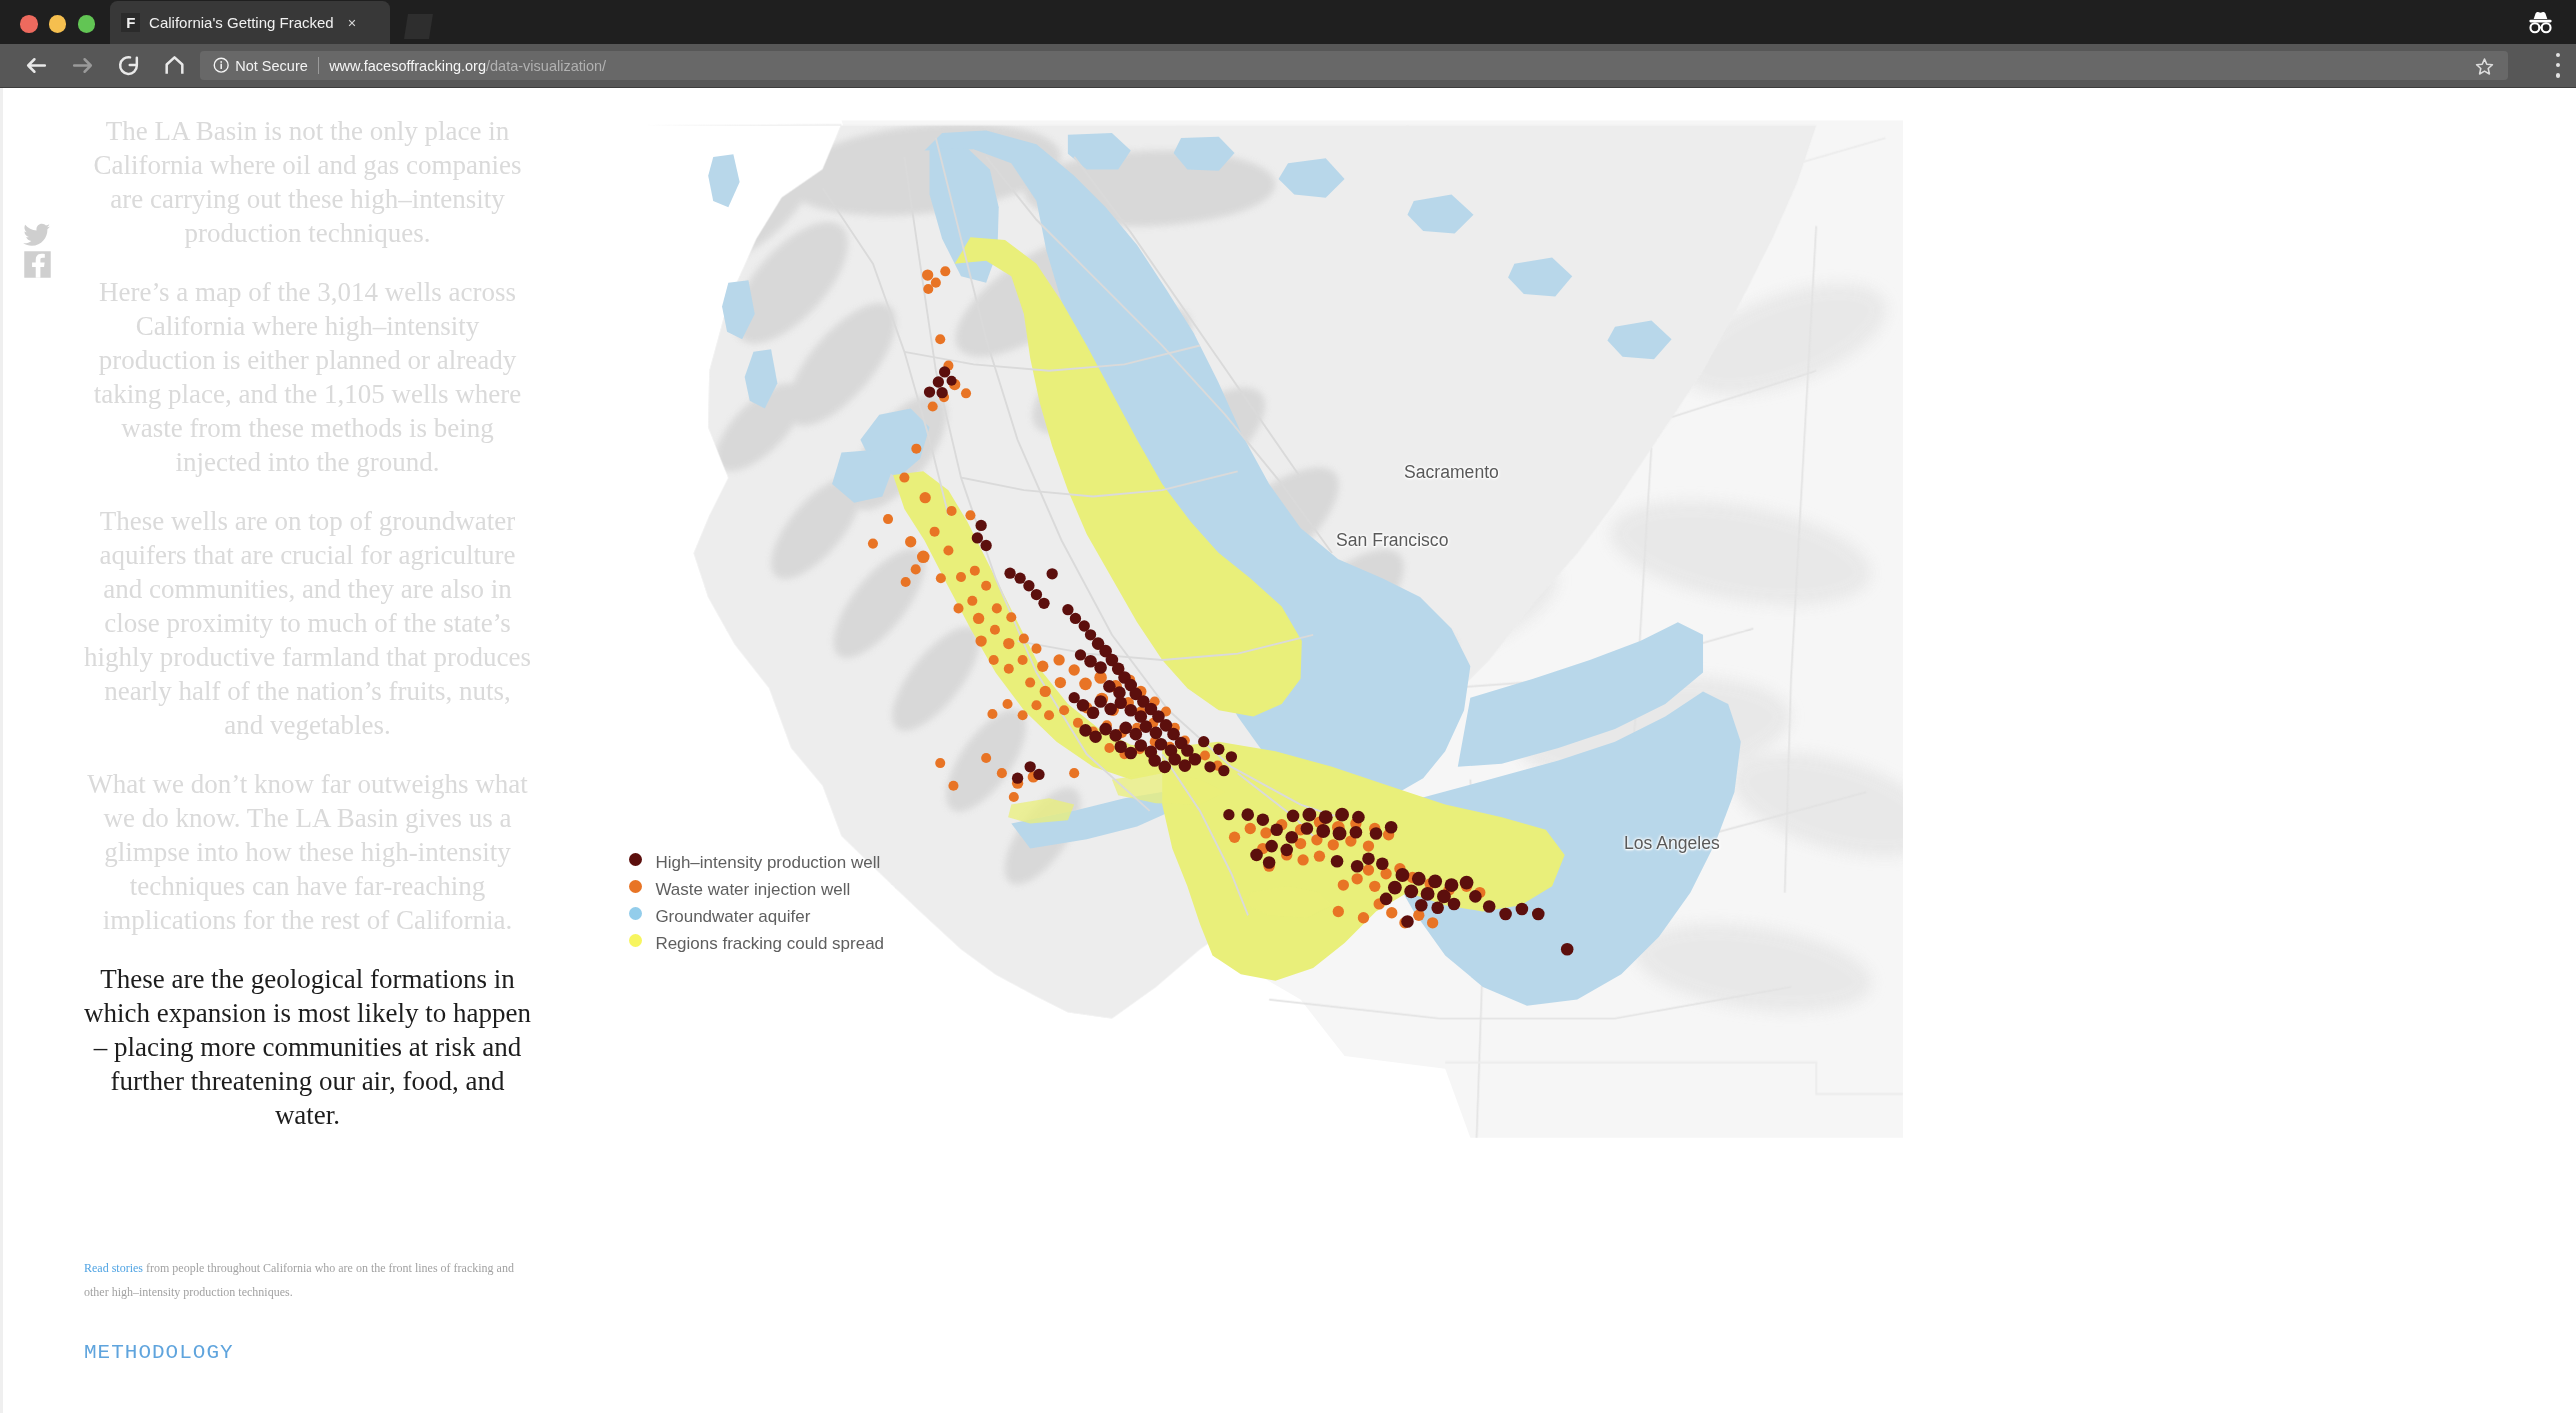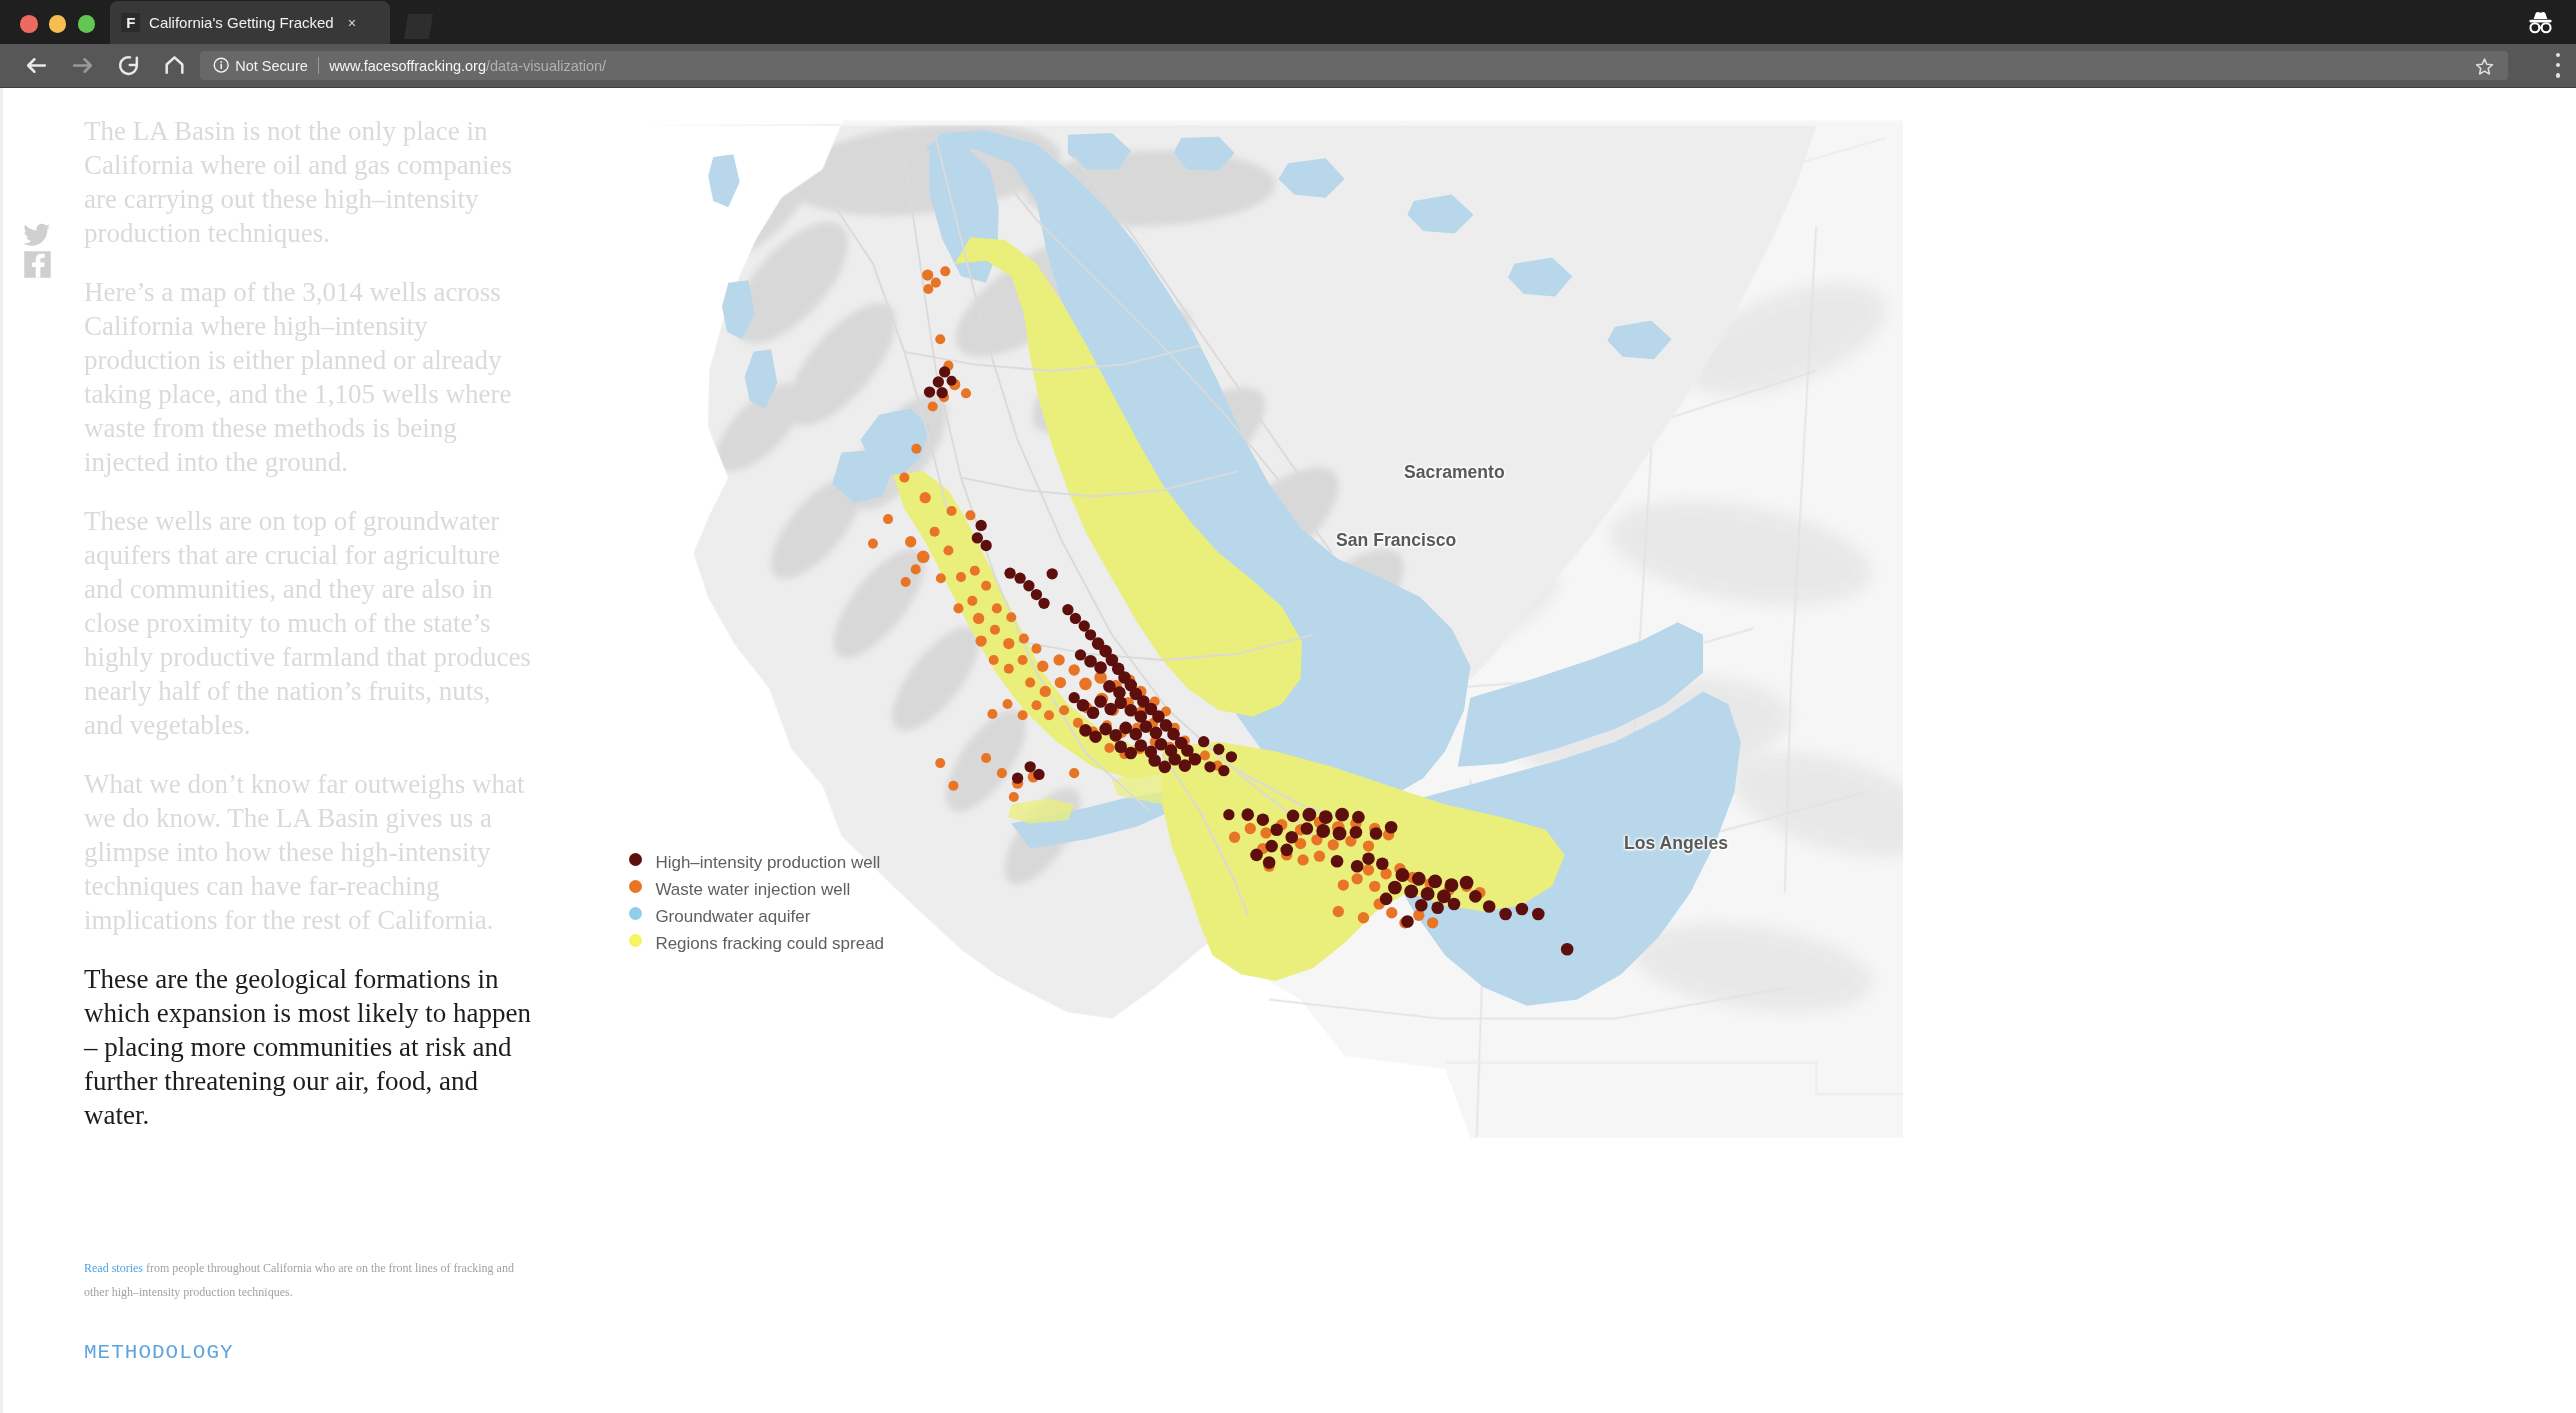--- a/index.html
+++ b/index.html
@@ -115,21 +115,21 @@
   }
 
   
   .left-sliver {
     position: absolute; left: 0; top: 0; width: 2.5px; height: 1326px;
     background: #efefef;
   }
 
   
   #story {
-    position: absolute; left: 84px; top: -14px; width: 447px;
+    position: absolute; left: 84px; top: -14px; width: 447px; text-align: center;
   }
   #story p {
     font-family: "Liberation Serif", serif;
     font-size: 27px; line-height: 34px;
     color: #dadada;
     margin-bottom: 25px;
   }
   #story p.final {
     color: #1d1d1d;
   }
@@ -158,21 +158,20 @@
   .social { position: absolute; left: 22.6px; width: 29px; height: 29px; }
   #tw { top: 131px; }
   #fb { top: 162px; }
 
   
   #map {
     position: absolute; left: 634px; top: -12.6px;
     width: 1269px; height: 1063px;
     background: #fbfbfb;
     overflow: hidden;
-    font-weight: bold;
   }
   #map svg { display: block; }
 
   .city-label {
     position: absolute;
     font-family: "Liberation Sans", sans-serif;
     font-size: 17.6px; color: #595959;
     text-shadow: 0 0 3.8px #fff, 0 0 3.8px #fff, 0 0 2.5px #fff, 0.6px 0.6px 1.3px #fff;
     white-space: nowrap;
   }

